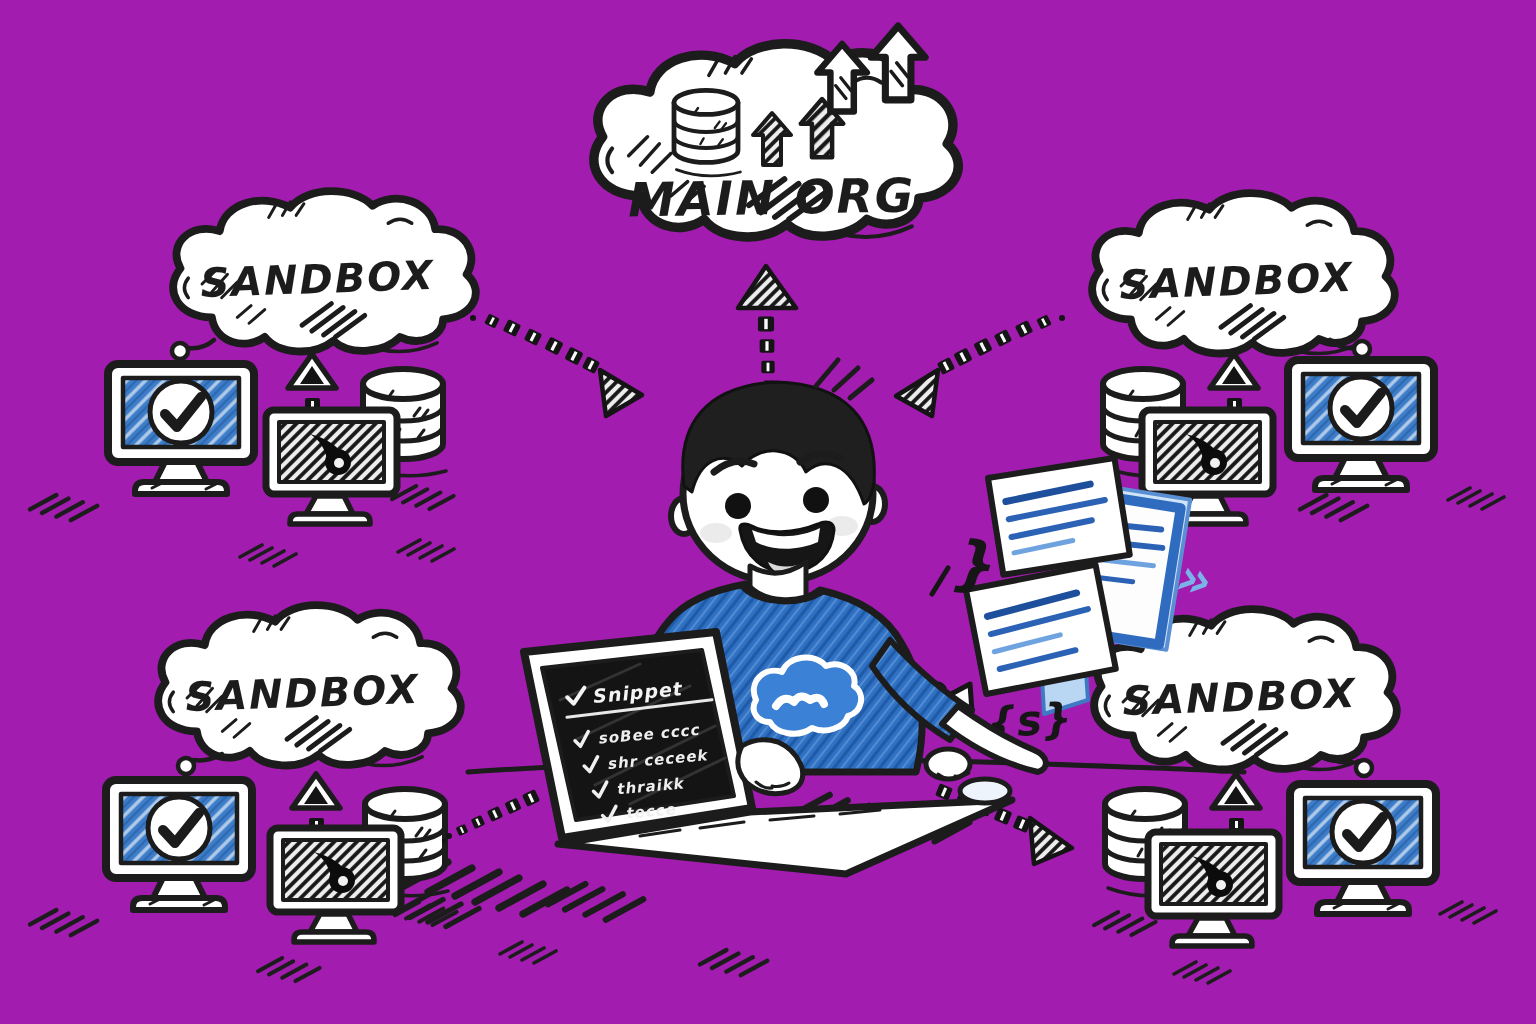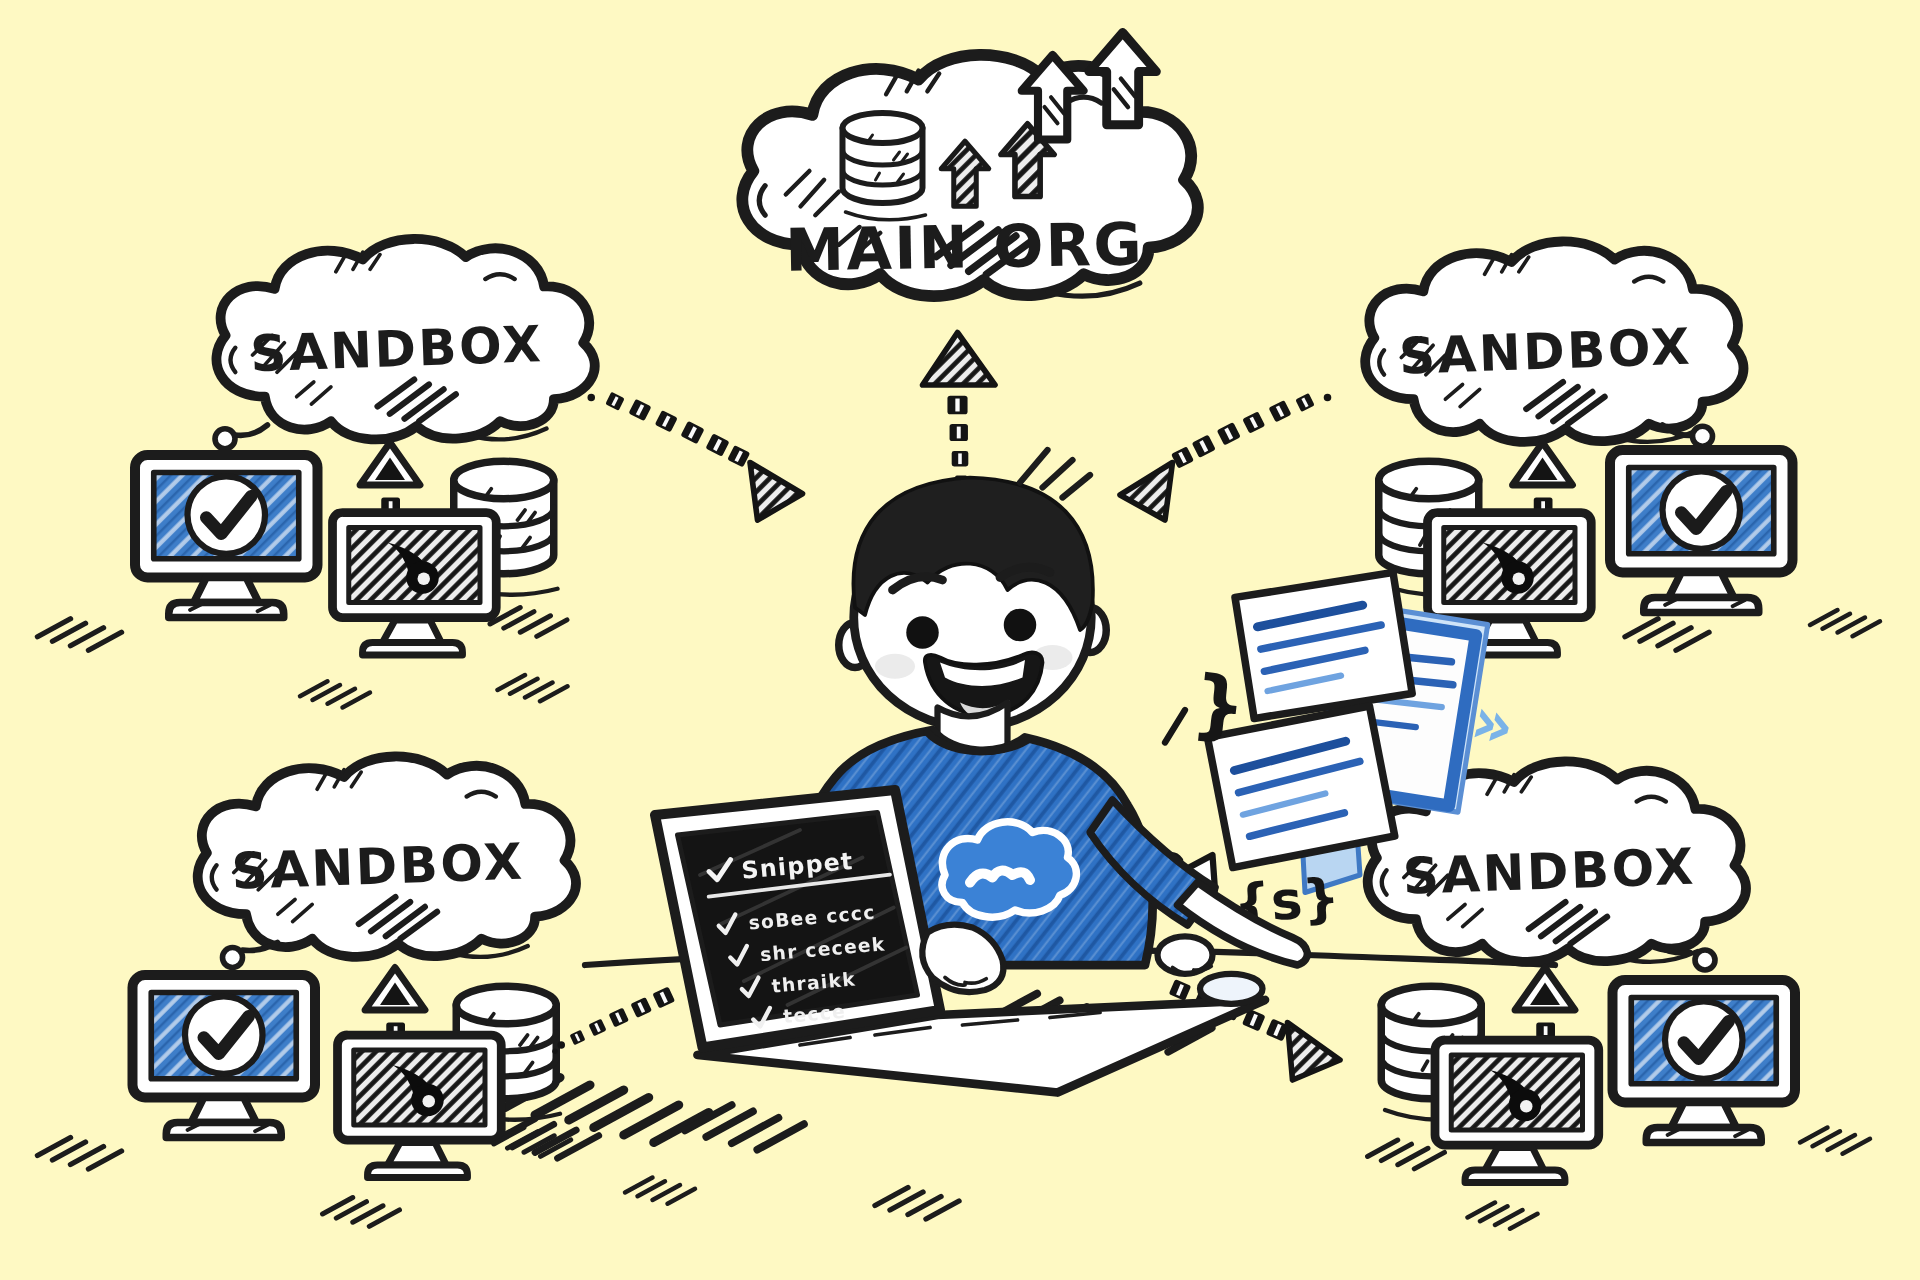--- a/index.html
+++ b/index.html
@@ -1,16 +1,16 @@
 <!DOCTYPE html>
 <html><head>
 <meta charset="utf-8">
 <style>
   html,body{margin:0;padding:0;background:#ffffff;}
-  #stage{width:1536px;height:1024px;overflow:hidden;background:#fef9c3;}
+  #stage{width:1536px;height:1024px;overflow:hidden;background:#a21caf;font-style:italic;}
   svg{display:block;}
   svg *{stroke-linecap:round;stroke-linejoin:round;}
   text{font-family:"DejaVu Sans", sans-serif;}
   .cloud-label{font-weight:bold;font-size:40px;fill:#1c1c1c;letter-spacing:2px;}
   .main-label{font-weight:bold;font-size:47px;fill:#1c1c1c;letter-spacing:2px;}
   .scr-title{font-weight:bold;font-size:19px;fill:#f4f4f4;letter-spacing:1px;}
   .scr-item{font-weight:bold;font-size:15px;fill:#efefef;letter-spacing:1px;}
   .sym{font-weight:bold;fill:#161616;}
   .chev{font-weight:bold;fill:#7ab3e8;}
 </style>

